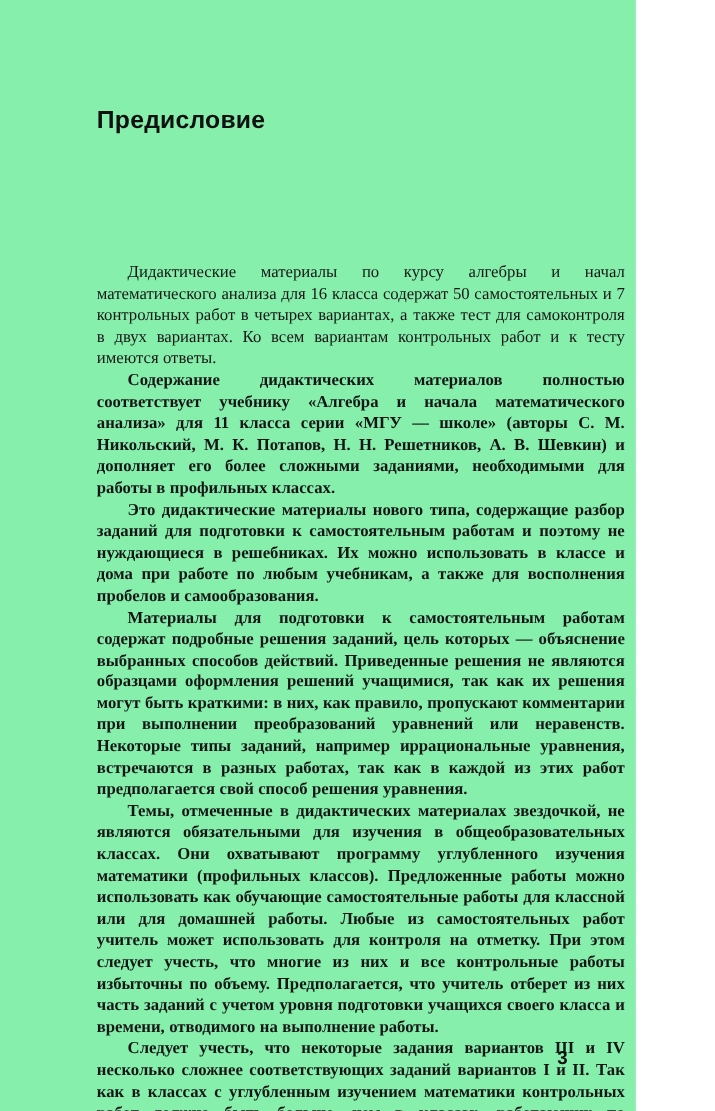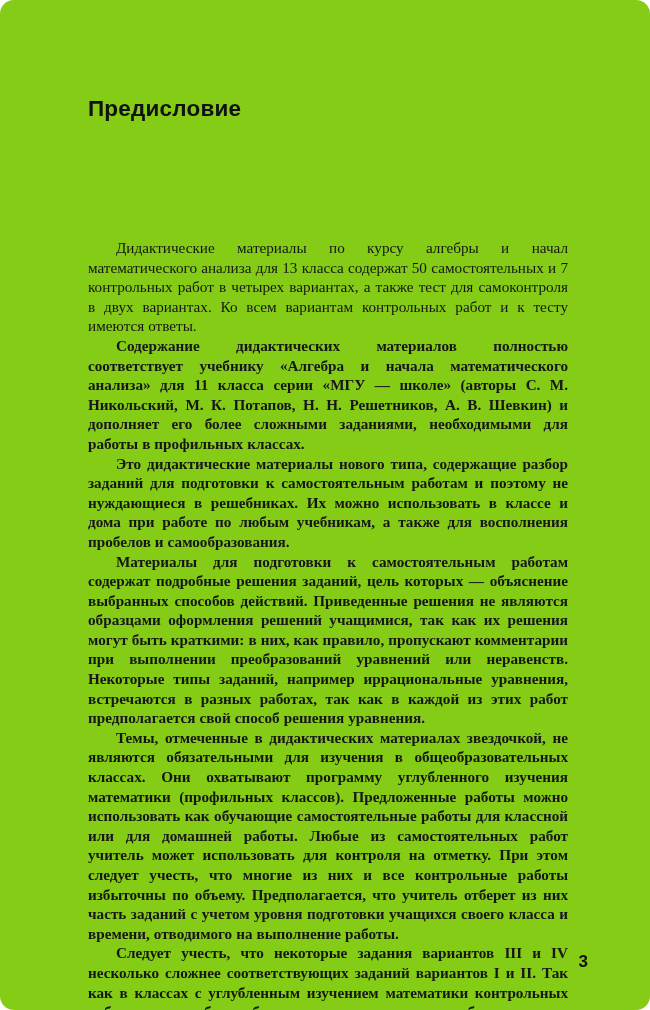--- a/index.html
+++ b/index.html
@@ -11,24 +11,23 @@
     width: 650px;
     height: 1010px;
     position: relative;
     font-family: "Liberation Serif", serif;
     color: #1a1a1a;
     overflow: hidden;
   }
   .page {
     position: absolute;
     left: 0; top: 0;
-    width: 650px;
+    width: 578px;
     height: 1010px;
-    background: #84cc16;
-    border-radius: 14px;
+    background: #86efac;
   }
   .content {
     position: absolute;
     left: 88px;
     top: 96px;
     width: 480px;
   }
   .doc-title {
     font-family: "Liberation Sans", sans-serif;
     font-weight: bold;
@@ -65,21 +64,21 @@
     color: #111;
   }
 </style>
 </head>
 <body>
 
 <div class="page">
   <div class="content">
     <h1 class="doc-title">Предисловие</h1>
     <div class="body-text">
-      <p>Дидактические материалы по курсу алгебры и начал математического анализа для 13 класса содержат 50 самостоятельных и 7 контрольных работ в четырех вариантах, а также тест для самоконтроля в двух вариантах. Ко всем вариантам контрольных работ и к тесту имеются ответы.</p>
+      <p>Дидактические материалы по курсу алгебры и начал математического анализа для 16 класса содержат 50 самостоятельных и 7 контрольных работ в четырех вариантах, а также тест для самоконтроля в двух вариантах. Ко всем вариантам контрольных работ и к тесту имеются ответы.</p>
       <p>Содержание дидактических материалов полностью соответствует учебнику «Алгебра и начала математического анализа» для 11 класса серии «МГУ — школе» (авторы С. М. Никольский, М. К. Потапов, Н. Н. Решетников, А. В. Шевкин) и дополняет его более сложными заданиями, необходимыми для работы в профильных классах.</p>
       <p>Это дидактические материалы нового типа, содержащие разбор заданий для подготовки к самостоятельным работам и поэтому не нуждающиеся в решебниках. Их можно использовать в классе и дома при работе по любым учебникам, а также для восполнения пробелов и самообразования.</p>
       <p>Материалы для подготовки к самостоятельным работам содержат подробные решения заданий, цель которых — объяснение выбранных способов действий. Приведенные решения не являются образцами оформления решений учащимися, так как их решения могут быть краткими: в них, как правило, пропускают комментарии при выполнении преобразований уравнений или неравенств. Некоторые типы заданий, например иррациональные уравнения, встречаются в разных работах, так как в каждой из этих работ предполагается свой способ решения уравнения.</p>
       <p>Темы, отмеченные в дидактических материалах звездочкой, не являются обязательными для изучения в общеобразовательных классах. Они охватывают программу углубленного изучения математики (профильных классов). Предложенные работы можно использовать как обучающие самостоятельные работы для классной или для домашней работы. Любые из самостоятельных работ учитель может использовать для контроля на отметку. При этом следует учесть, что многие из них и все контрольные работы избыточны по объему. Предполагается, что учитель отберет из них часть заданий с учетом уровня подготовки учащихся своего класса и времени, отводимого на выполнение работы.</p>
       <p>Следует учесть, что некоторые задания вариантов III и IV несколько сложнее соответствующих заданий вариантов I и II. Так как в классах с углубленным изучением математики контрольных работ должно быть больше, чем в классах, работающих по общеобразовательной программе, то отдельные самостоятельные работы, отмеченные звездочкой, можно провести как контрольные работы.</p>
     </div>
   </div>
   <div class="page-number">3</div>
 </div>
 

